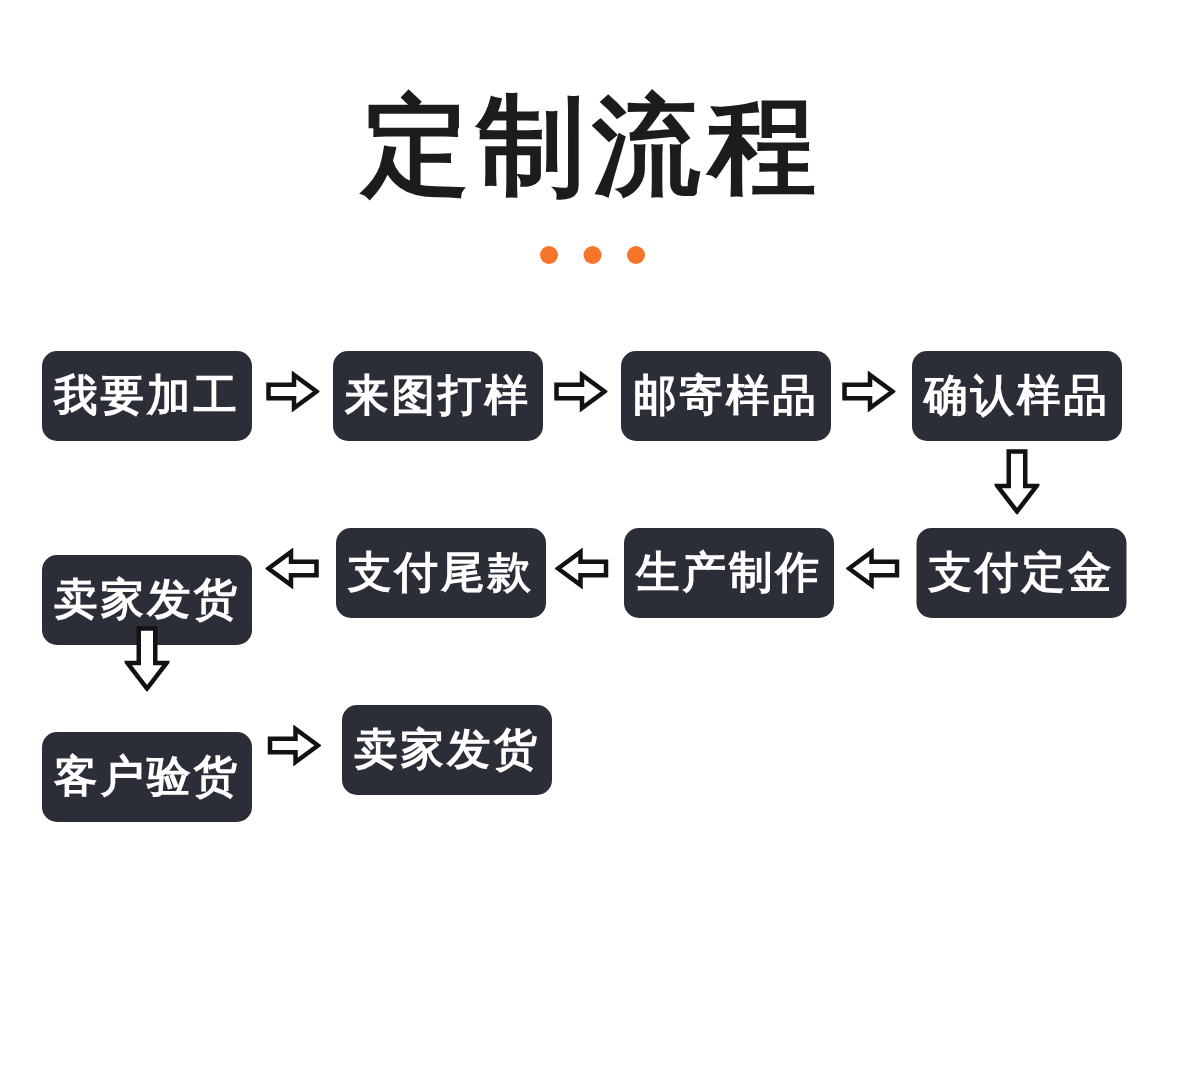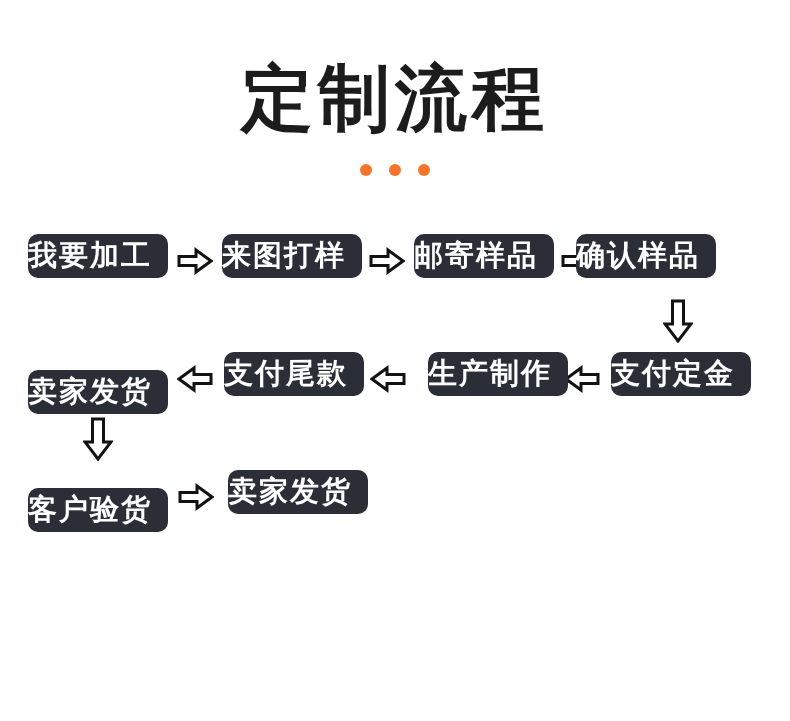--- a/index.html
+++ b/index.html
@@ -17,50 +17,50 @@
   }
   .dots{
     position:absolute;top:164px;left:0;width:100%;
     display:flex;justify-content:center;gap:17px;
   }
   .dot{
     width:12px;height:12px;border-radius:50%;
     background:var(--accent, #f5762a);
   }
   .node{
-    position:absolute;width:140px;height:44px;
+    position:absolute;width:140px;height:60px;
     background:var(--box-bg, #2b2e36);
     border-radius:10px;
-    display:flex;align-items:center;justify-content:flex-start;font-family:Liberation Mono, monospace;
+    display:flex;align-items:center;justify-content:center;font-family:Liberation Mono, monospace;
   }
   .node span{
     color:#ffffff;font-size:29px;font-weight:700;letter-spacing:2px;
     white-space:nowrap;
   }
   .arrow{position:absolute;line-height:0;}
   .arrow svg{display:block;}
   .arrow polygon{
     fill:#ffffff;
     stroke:var(--arrow-stroke, #121212);
     stroke-width:3;
     stroke-linejoin:miter;
   }
   
   .n1{left:28px; top:234px;}
   .n2{left:222px;top:234px;border-radius:10px;}
   .n3{left:414px;top:234px;}
-  .n4{left:576px;top:234px;}
+  .n4{left:608px;top:234px;}
   .a1{left:177px;top:247px;}
   .a2{left:369px;top:247px;}
   .a3{left:561px;top:247px;}
   
   .d1{left:663px;top:299px;}
   
   .n5{left:611px;top:352px;}
-  .n6{left:416px;top:352px;margin-left:12px;}
+  .n6{left:416px;top:352px;}
   .n7{left:224px;top:352px;}
   .n8{left:28px; top:352px;margin-top:18px;}
   .a4{left:564px;top:365px;}
   .a5{left:370px;top:365px;}
   .a6{left:177px;top:365px;}
   
   .d2{left:83px;top:417px;}
   
   .n9{left:28px; top:488px;}
   .n10{left:228px;top:470px;}

